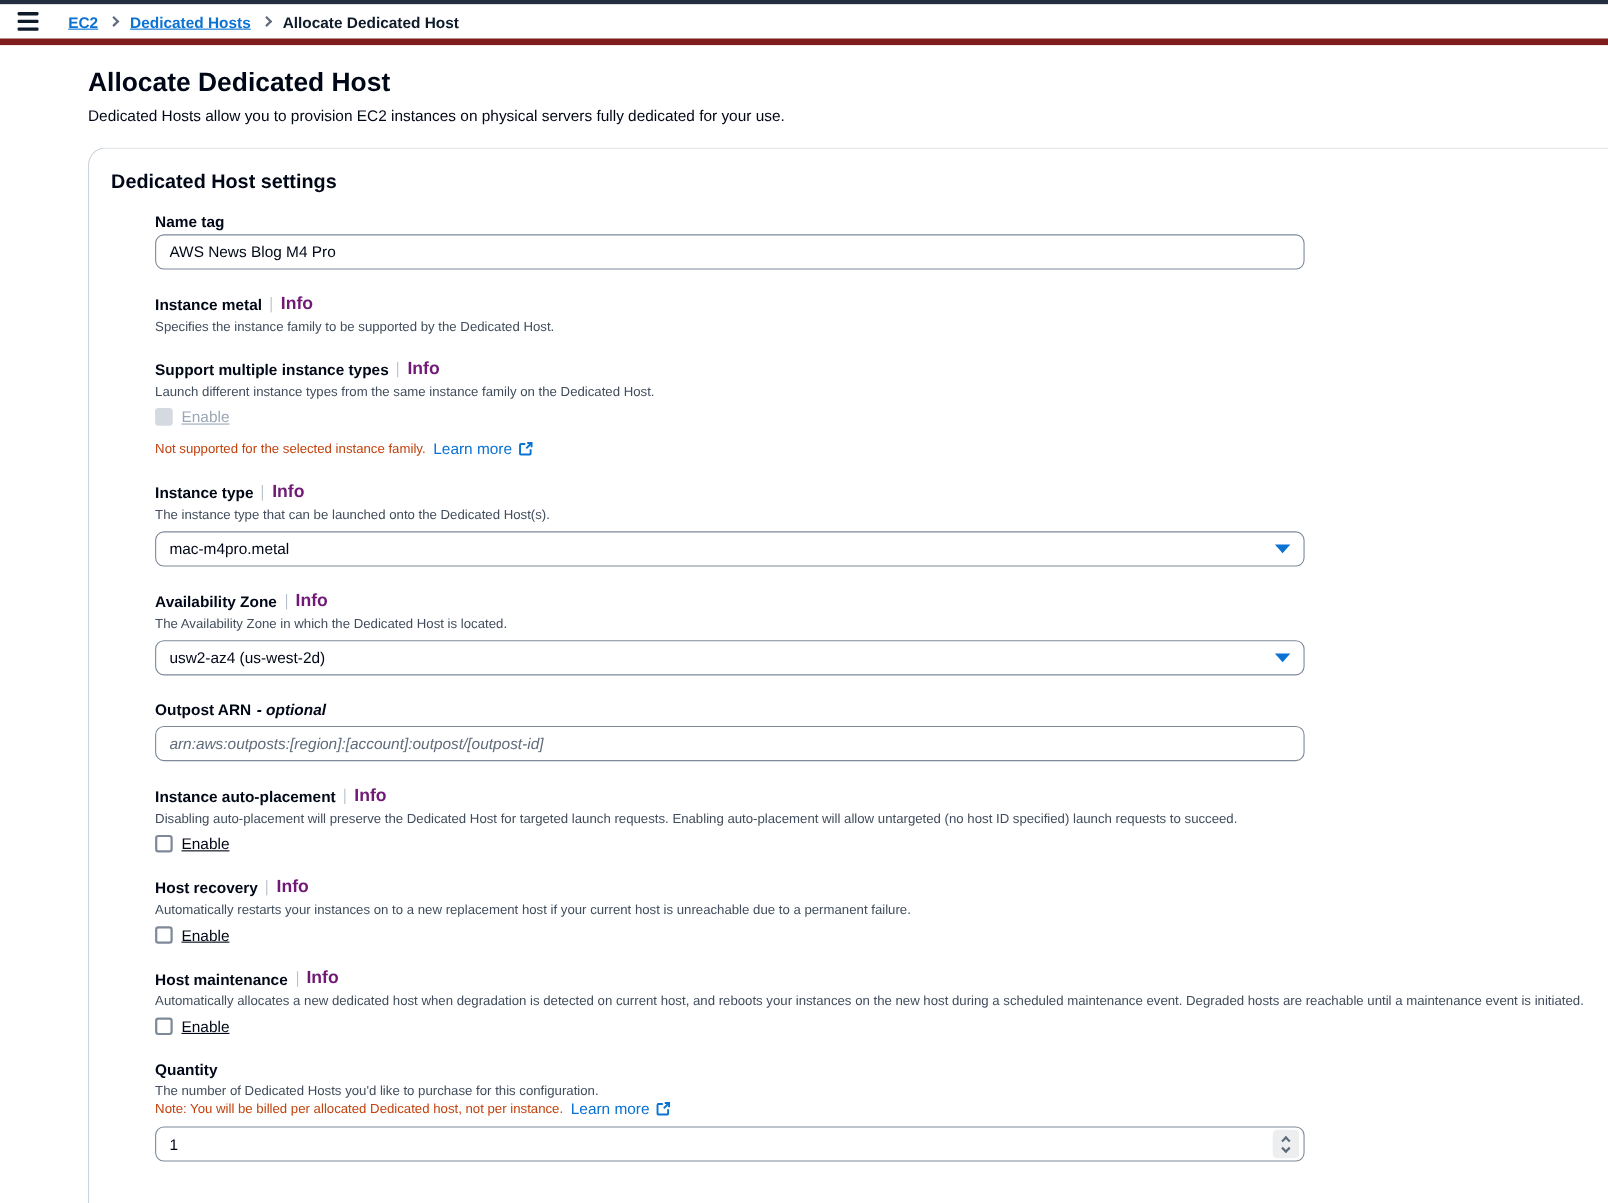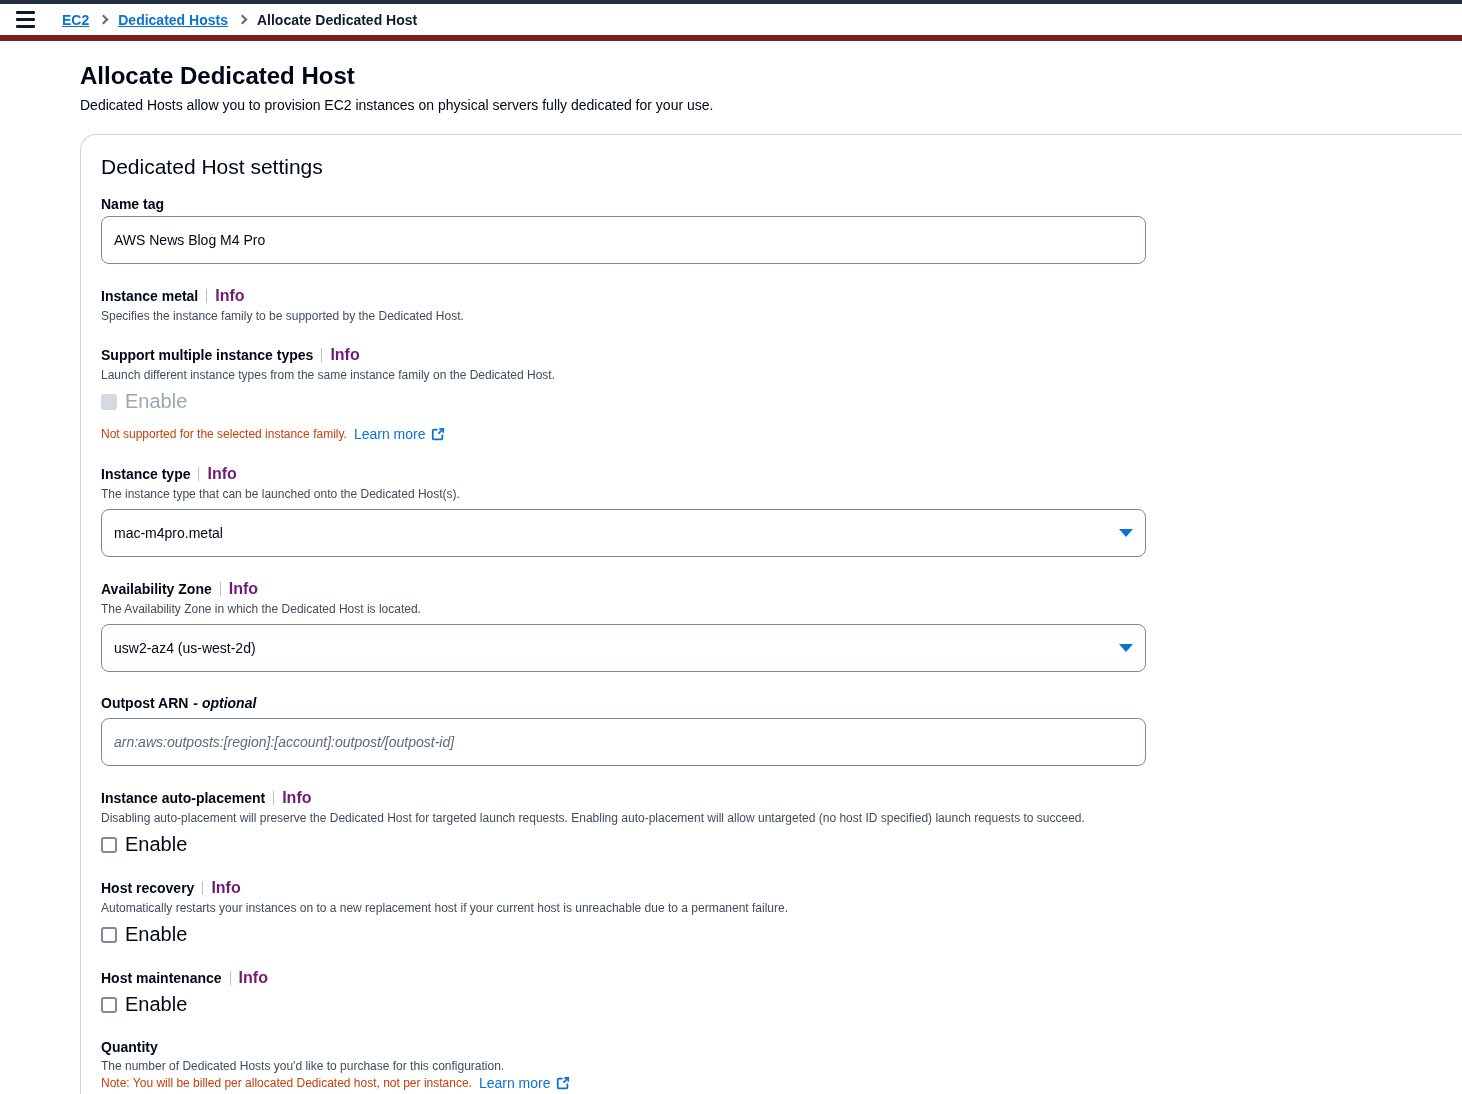--- a/index.html
+++ b/index.html
@@ -15,41 +15,41 @@
   .crumb-link { color:#0972d3; font-weight:700; text-decoration:underline; cursor:pointer; }
   .crumb-sep { width:7px; height:7px; border-top:2px solid #5f6b7a; border-right:2px solid #5f6b7a; transform:rotate(45deg); margin-top:-1px; }
   .crumb-current { color:#0f1b2a; font-weight:700; }
 
   .main { padding-left:80px; }
   .page-title { font-size:24px; font-weight:700; margin:21px 0 7px; }
   .page-sub { font-size:14px; }
 
   .card { margin-top:21px; border:1px solid #cdd4da; border-right:none; border-bottom:none;
     border-top-left-radius:16px; padding:20px 20px 0 20px; min-height:980px; background:#fff; }
-  .card-heading { font-size:21px; font-weight:400; margin-bottom:17px; }
-
-  .field { margin-bottom:23px; }
+  .card-heading { font-size:18px; font-weight:700; margin-bottom:17px; }
+
+  .field { margin-bottom:23px;margin-left:40px; }
   .label-row { display:flex; align-items:center; margin-bottom:4px; }
   .label { font-size:14px; font-weight:700; color:#000716; }
   .label .opt { font-style:italic; margin-left:5px; }
   .vdiv { width:1px; height:14px; background:#b6bec9; margin:0 8px; }
   .info-link { font-size:16px; font-weight:700; color:#701a75; cursor:pointer; text-decoration:none; }
   .desc { font-size:12px; color:#414d5c; margin-bottom:8px; white-space:nowrap; }
 
-  .text-input, .select-box { width:1045px; height:48px; border:1px solid #7d8998; border-radius:8px;
+  .text-input, .select-box { width:1045px; height:32px; border:1px solid #7d8998; border-radius:8px;
     padding:0 12px; font-size:14px; color:#000716; background:#fff; font-family:"Liberation Sans", sans-serif; }
   .text-input { display:block; }
   .text-input::placeholder { font-style:italic; color:#5f6b7a; opacity:1; }
   .select-box { display:flex; align-items:center; justify-content:space-between; cursor:pointer; }
   .caret-down { width:0; height:0; border-left:7px solid transparent; border-right:7px solid transparent; border-top:8px solid #0972d3; }
 
   .checkbox-row { display:flex; align-items:center; margin-top:6px; }
   .checkbox { width:16px; height:16px; border:2px solid #7d8998; border-radius:3px; background:#fff; margin-right:8px; cursor:pointer; flex:none; }
   .checkbox.disabled { background:#d5d9e0; border:none; cursor:default; }
-  .cb-label { font-size:20px; color:#000716; }
+  .cb-label { font-size:14px; color:#000716;text-decoration:underline; }
   .cb-label.disabled { color:#9ba7b6; }
 
   .note-row { display:flex; align-items:center; gap:7px; margin-top:13px; }
   .note-text { font-size:12px; color:#c2410c; }
   .learn-link { display:inline-flex; align-items:center; gap:5px; font-size:14px; color:#0972d3; cursor:pointer; text-decoration:none; }
   .ext-icon { width:14px; height:14px; display:block; }
 
   .qty-wrap { position:relative; width:1045px; }
   .qty-wrap .text-input { width:100%; padding-right:40px; }
   .stepper { position:absolute; right:5px; top:50%; transform:translateY(-50%); width:24px; height:26px;
@@ -185,20 +185,21 @@
         <span class="cb-label">Enable</span>
       </div>
     </div>
 
     <div class="field">
       <div class="label-row">
         <span class="label">Host maintenance</span>
         <span class="vdiv"></span>
         <a class="info-link">Info</a>
       </div>
+      <div class="desc">Automatically allocates a new dedicated host when degradation is detected on current host, and reboots your instances on the new host during a scheduled maintenance event. Degraded hosts are reachable until a maintenance event is initiated.</div>
       <div class="checkbox-row">
         <span class="checkbox"></span>
         <span class="cb-label">Enable</span>
       </div>
     </div>
 
     <div class="field">
       <div class="label-row">
         <span class="label">Quantity</span>
       </div>

